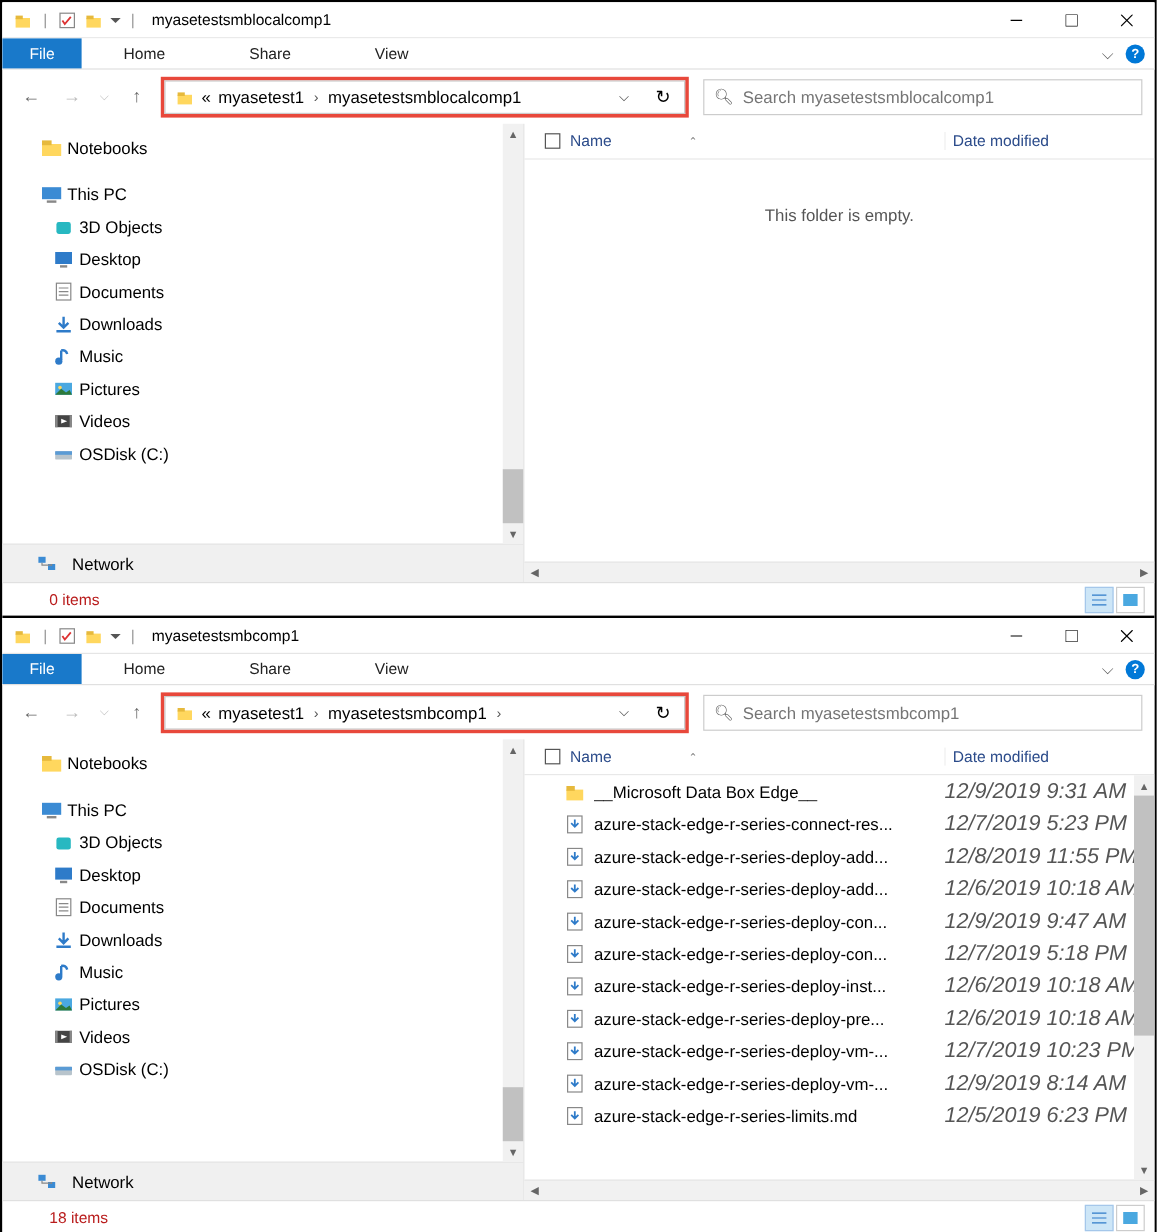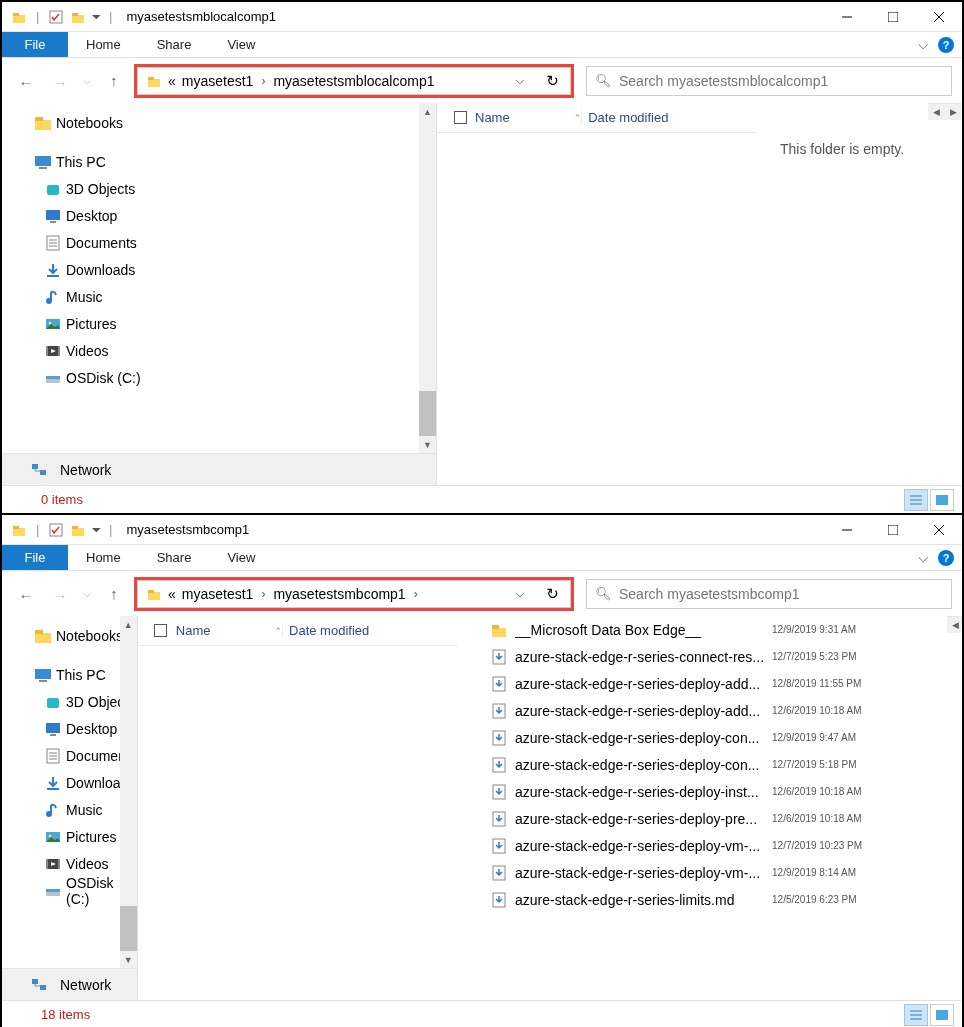--- a/index.html
+++ b/index.html
@@ -15,21 +15,21 @@
   .titlebar-left .sep { color: #999; margin: 0 4px; }
   .qat-icon { width: 18px; height: 18px; display: inline-flex; align-items: center; justify-content: center; }
   .window-title { margin-left: 6px; font-size: 13px; color: #000; }
   .titlebar-controls { margin-left: auto; display: flex; }
   .win-btn { width: 46px; height: 30px; display: flex; align-items: center; justify-content: center; color: #000; }
   .win-btn svg { width: 10px; height: 10px; }
 
   
   .ribbon { height: 26px; display: flex; align-items: stretch; background: #fff; border-bottom: 1px solid #e0e0e0; }
   .file-tab { background: #1979ca; color: #fff; width: 66px; display:flex; align-items:center; justify-content:center; font-size:13px; }
-  .ribbon-tab { padding: 0 18px; display:flex; align-items:center; font-size:13px; color:#222; }
+  .ribbon-tab { padding: 0 35px; display:flex; align-items:center; font-size:13px; color:#222; }
   .ribbon-right { margin-left:auto; display:flex; align-items:center; gap:6px; padding-right:8px; }
   .ribbon-chevron { color:#555; padding:4px; }
   .help-circle { width:16px; height:16px; border-radius:50%; background:#0078d7; color:#fff; display:flex; align-items:center; justify-content:center; font-size:11px; font-weight:bold; }
 
   
   .address-row { height: 45px; display:flex; align-items:center; padding: 6px 10px; gap: 6px; }
   .nav-btn { width:28px; height:28px; display:flex; align-items:center; justify-content:center; color:#666; }
   .nav-btn.disabled { color:#bbb; }
   .nav-arrow { font-size:15px; }
   .addr-box { flex:0 0 440px; height:34px; border:3px solid #e8483b; display:flex; align-items:center; background:#fff; }
@@ -51,33 +51,33 @@
   .tree-item.root { padding-left:32px; font-weight:normal; }
   .tree-item.child { padding-left:42px; }
   .tree-spacer { height:12px; }
   .tree-icon { width:18px; height:18px; display:inline-flex; align-items:center; justify-content:center; }
   .network-row { background:#f0f0f0; height:32px; border-top:1px solid #e5e5e5; display:flex; align-items:center; padding-left:28px; gap:12px; font-size:14px;}
   .vscroll-track { position:absolute; right:0; top:0; bottom:32px; width:17px; background:#f1f1f1; display:flex; flex-direction:column; }
   .vscroll-btn { height:17px; display:flex; align-items:center; justify-content:center; color:#666; font-size:9px;}
   .vscroll-thumb { flex:0 0 auto; height:45px; background:#c1c1c1; margin:0;}
   .vscroll-gap { flex:1; }
 
-  .main { flex:1; display:flex; flex-direction:row; position:relative; }
+  .main { flex:1; display:flex; flex-direction:column; position:relative; }
   .col-headers { height:30px; display:flex; align-items:center; border-bottom:1px solid #e8e8e8; padding-left:12px; color:#335; font-size:13px; gap:0;}
   .col-headers .chk { width:22px; display:flex; align-items:center; justify-content:center;}
   .col-headers .chk .box { width:13px; height:13px; border:1px solid #555; }
   .col-name { flex:1; color:#2b4b8a; padding-left:4px; display:flex; align-items:center; gap:4px;}
   .col-name .sort { color:#888; font-size:9px; margin-left:60px;}
   .col-date { width:175px; color:#2b4b8a; border-left:1px solid #eee; padding-left:6px;}
   .empty-msg { flex:1; display:flex; justify-content:center; padding-top:38px; color:#555; font-size:14px;}
   .file-list { flex:1; overflow:hidden; }
   .file-row { display:flex; align-items:center; height:27px; padding-left:34px; font-size:14px; }
   .file-row .ficon { width:16px; height:16px; margin-right:8px; display:inline-flex; align-items:center; justify-content:center;}
   .file-row .fname { flex:1; white-space:nowrap; overflow:hidden; text-overflow:ellipsis; padding-right:8px;}
-  .file-row .fdate { width:175px; color:#555; font-size:10px;}
+  .file-row .fdate { width:175px; color:#555; font-size:18px;font-style:italic;}
   .main-vscroll { position:absolute; right:0; top:30px; bottom:17px; width:17px; background:#f1f1f1; display:flex; flex-direction:column;}
   .main-vscroll .vscroll-thumb { height:200px; }
   .main-hscroll { height:17px; background:#f1f1f1; display:flex; align-items:center; border-top:1px solid #e5e5e5;}
   .hscroll-btn { width:17px; display:flex; align-items:center; justify-content:center; color:#666; font-size:9px;}
   .hscroll-gap { flex:1; }
   .hscroll-btn.right { margin-left:auto; }
 
   
   .statusbar { height:28px; border-top:1px solid #e0e0e0; display:flex; align-items:center; padding:0 8px; font-size:13px;}
   .status-text { color:#b91c1c;margin-left:31px; }

